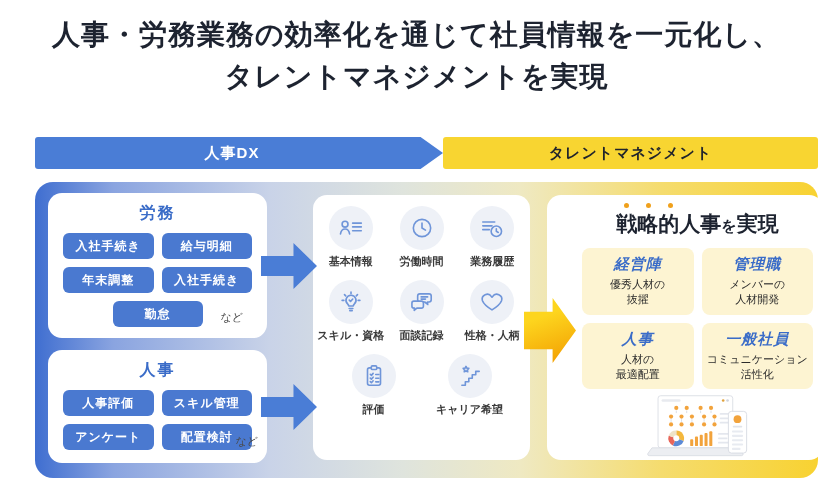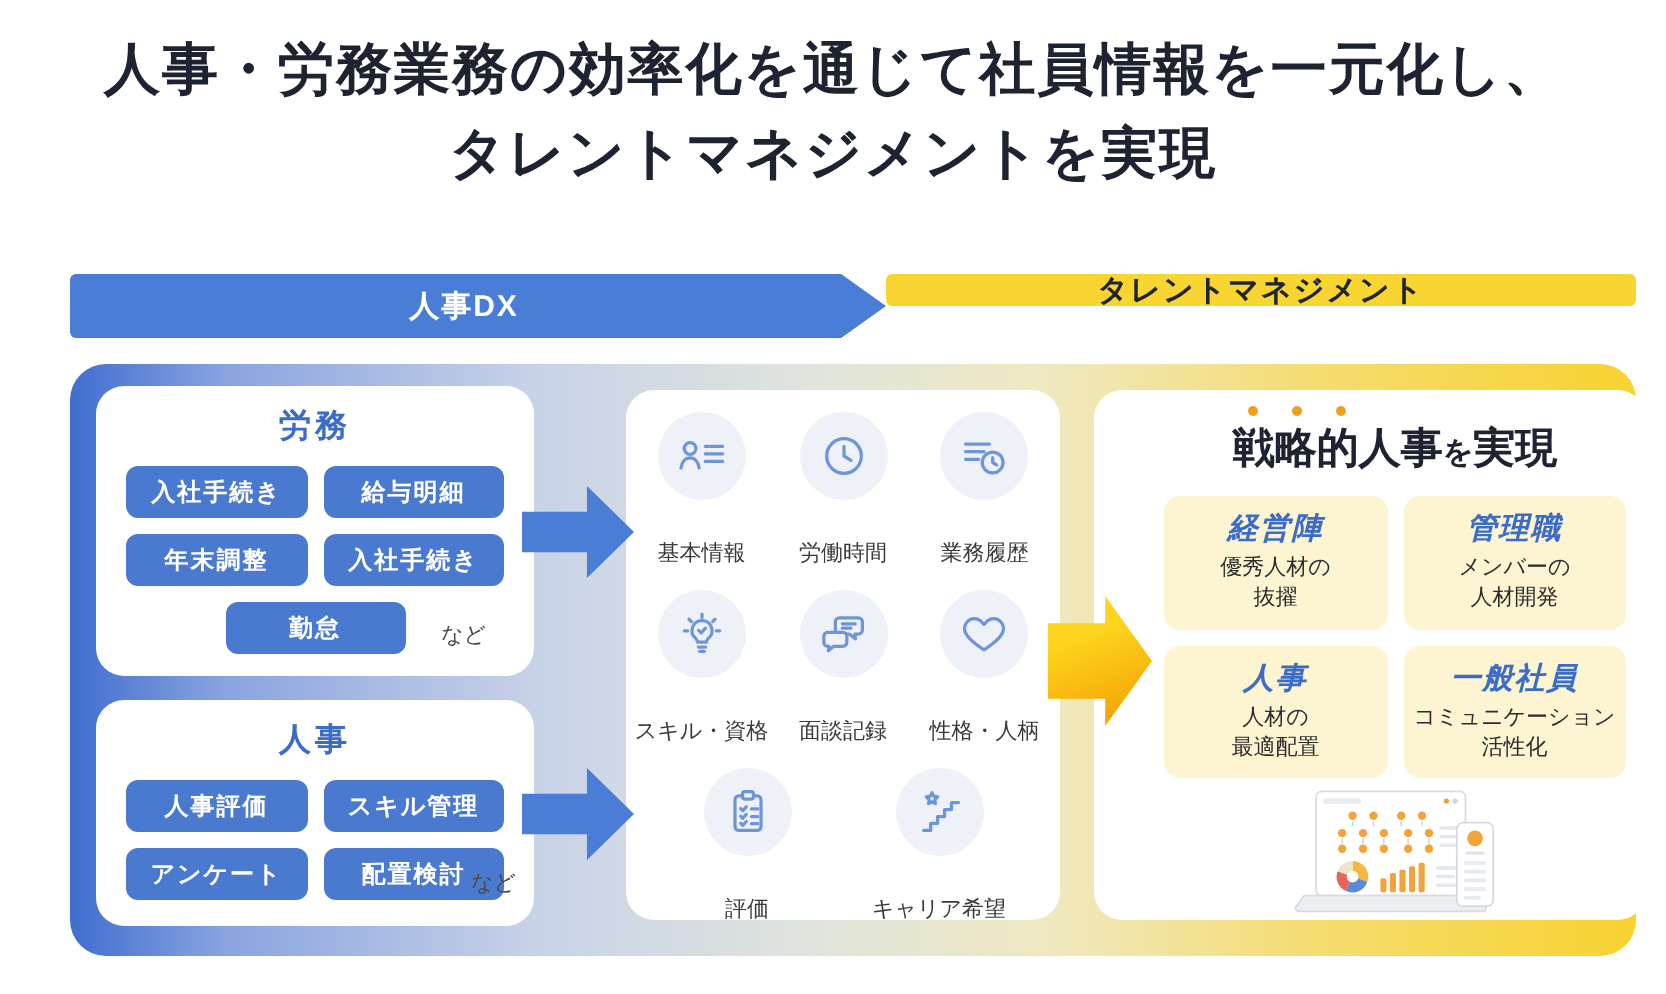--- a/index.html
+++ b/index.html
@@ -3,21 +3,21 @@
 <meta charset="utf-8">
 <style>
   html,body{margin:0;padding:0;background:#fff;}
   body{width:833px;height:497px;position:relative;font-family:"Liberation Sans","DejaVu Sans",sans-serif;overflow:hidden;}
 
   
   .title{padding-top:14px;text-align:center;font-size:28px;font-weight:bold;color:#1d2330;line-height:1.5;letter-spacing:1px;}
 
   
   .banner{position:absolute;left:35px;top:137px;width:783px;height:32px;}
-  .banner-yellow{position:absolute;left:408px;right:0;top:0;height:16px;background:#f8d531;border-radius:3px;
+  .banner-yellow{position:absolute;left:408px;right:0;top:0;height:32px;background:#f8d531;border-radius:3px;
     display:flex;align-items:center;justify-content:center;font-size:15px;font-weight:bold;color:#20242c;letter-spacing:1px;}
   .banner-blue{position:absolute;left:0;top:0;width:408px;height:32px;background:#4a7dd6;
     clip-path:polygon(0 0,94.5% 0,100% 50%,94.5% 100%,0 100%);border-radius:3px;
     display:flex;align-items:center;justify-content:center;font-size:15px;font-weight:bold;color:#fff;letter-spacing:1px;padding-right:14px;box-sizing:border-box;}
 
   
   .main{position:absolute;left:35px;top:182px;width:783px;height:296px;border-radius:18px;
     background:linear-gradient(90deg,#3f6ed0 0%,#8aa4e0 10%,#c9d3e8 30%,#dfe4dd 47%,#efe9c2 62%,#f5dc6e 80%,#f8d231 100%);}
   .card{position:absolute;background:#fff;border-radius:14px;box-sizing:border-box;}
   .card-romu{left:13px;top:11px;width:219px;height:145px;}
@@ -36,21 +36,21 @@
   .etc-corner{position:absolute;right:9px;bottom:14px;}
 
   
   .pill-header{margin:19px auto 0 auto;width:166px;height:30px;background:#4a79d0;border-radius:16px;
     display:flex;align-items:center;justify-content:center;color:#fff;font-size:15px;font-weight:bold;letter-spacing:1px;}
   .icon-row{display:flex;justify-content:space-evenly;margin-top:11px;}
   .icon-row.partial{justify-content:center;gap:30px;}
   .icon-item{display:flex;flex-direction:column;align-items:center;width:66px;}
   .icon-circle{width:44px;height:44px;border-radius:50%;background:#eef1f7;display:flex;align-items:center;justify-content:center;}
   .icon-circle svg{stroke:#6f95d9;fill:none;stroke-width:1.5;stroke-linecap:round;stroke-linejoin:round;}
-  .icon-label{margin-top:19px;font-size:11px;font-weight:normal;color:#3a3a3a;white-space:nowrap;}
+  .icon-label{margin-top:4px;font-size:11px;font-weight:bold;color:#3a3a3a;white-space:nowrap;}
 
   
   .strategy-heading{margin-top:15px;text-align:center;font-size:21px;font-weight:bold;color:#1d2330;}
   .strategy-inner{position:relative;display:inline-block;}
   .emph-dot{position:absolute;top:-7px;width:5px;height:5px;border-radius:50%;background:#f0a11c;}
   .strategy-particle{font-size:15px;}
   .ycard-grid{display:grid;grid-template-columns:1fr 1fr;gap:8px;margin:10px 10px 0 10px;}
   .ycard{background:#fdf4d2;border-radius:8px;padding:7px 2px 8px 2px;text-align:center;}
   .ycard-title{font-size:15px;font-weight:bold;color:#3a6cc8;letter-spacing:1px;font-style:italic;}
   .ycard-desc{margin-top:3px;font-size:11px;color:#2c2c2c;line-height:1.35;}

